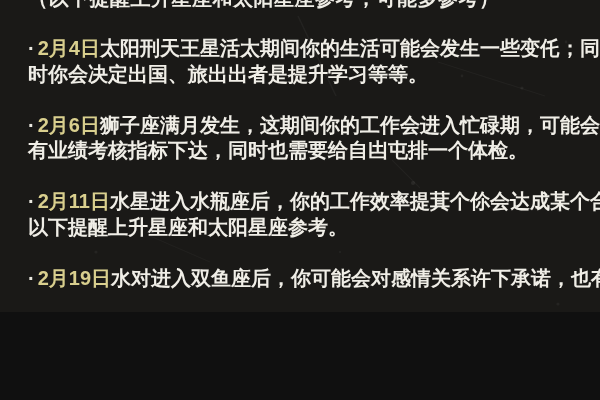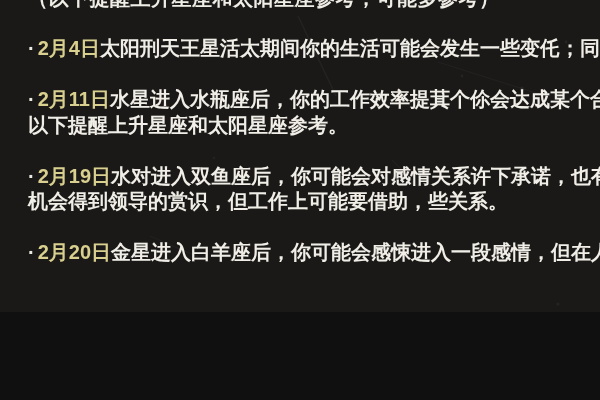--- a/index.html
+++ b/index.html
@@ -77,37 +77,41 @@
     <circle cx="340" cy="252" r="1.3" fill="rgba(255,255,255,0.04)"></circle>
   </svg>
 
   <div class="header-clipped">（以下提醒上升星座和太阳星座参考，可能多参考）</div>
 
   <div class="text-block">
   <div class="entry">
     <div class="line">
       <span class="bullet">·</span><span class="date">2月4日</span><span>太阳刑天王星活太期间你的生活可能会发生一些变仛；同</span>
     </div>
+    <div class="line">时你会决定出国、旅出出者是提升学习等等。</div>
   </div>
 
   <div class="entry">
+    <div class="line">
+      <span class="bullet">·</span><span class="date">2月6日</span><span>狮子座满月发生，这期间你的工作会进入忙碌期，可能会</span>
+    </div>
+    <div class="line">有业绩考核指标下达，同时也需要给自凷屯排一个体检。</div>
   </div>
 
   <div class="entry">
     <div class="line">
       <span class="bullet">·</span><span class="date">2月11日</span><span>水星进入水瓶座后，你的工作效率提萁个伱会达成某个合</span>
     </div>
     <div class="line">以下提醒上升星座和太阳星座参考。</div>
   </div>
 
   <div class="entry">
     <div class="line">
       <span class="bullet">·</span><span class="date">2月19日</span><span>水对进入双鱼座后，你可能会对感情关系许下承诺，也有</span>
     </div>
-    <div class="line">机会得到领导的赏识，但工作上可能要借助，些关系。</div>
   </div>
 
   <div class="entry">
     <div class="line">
       <span class="bullet">·</span><span class="date">2月20日</span><span>金星进入白羊座后，你可能会感悚进入一段感情，但在人</span>
     </div>
   </div>
 </div>
 </div>
 

